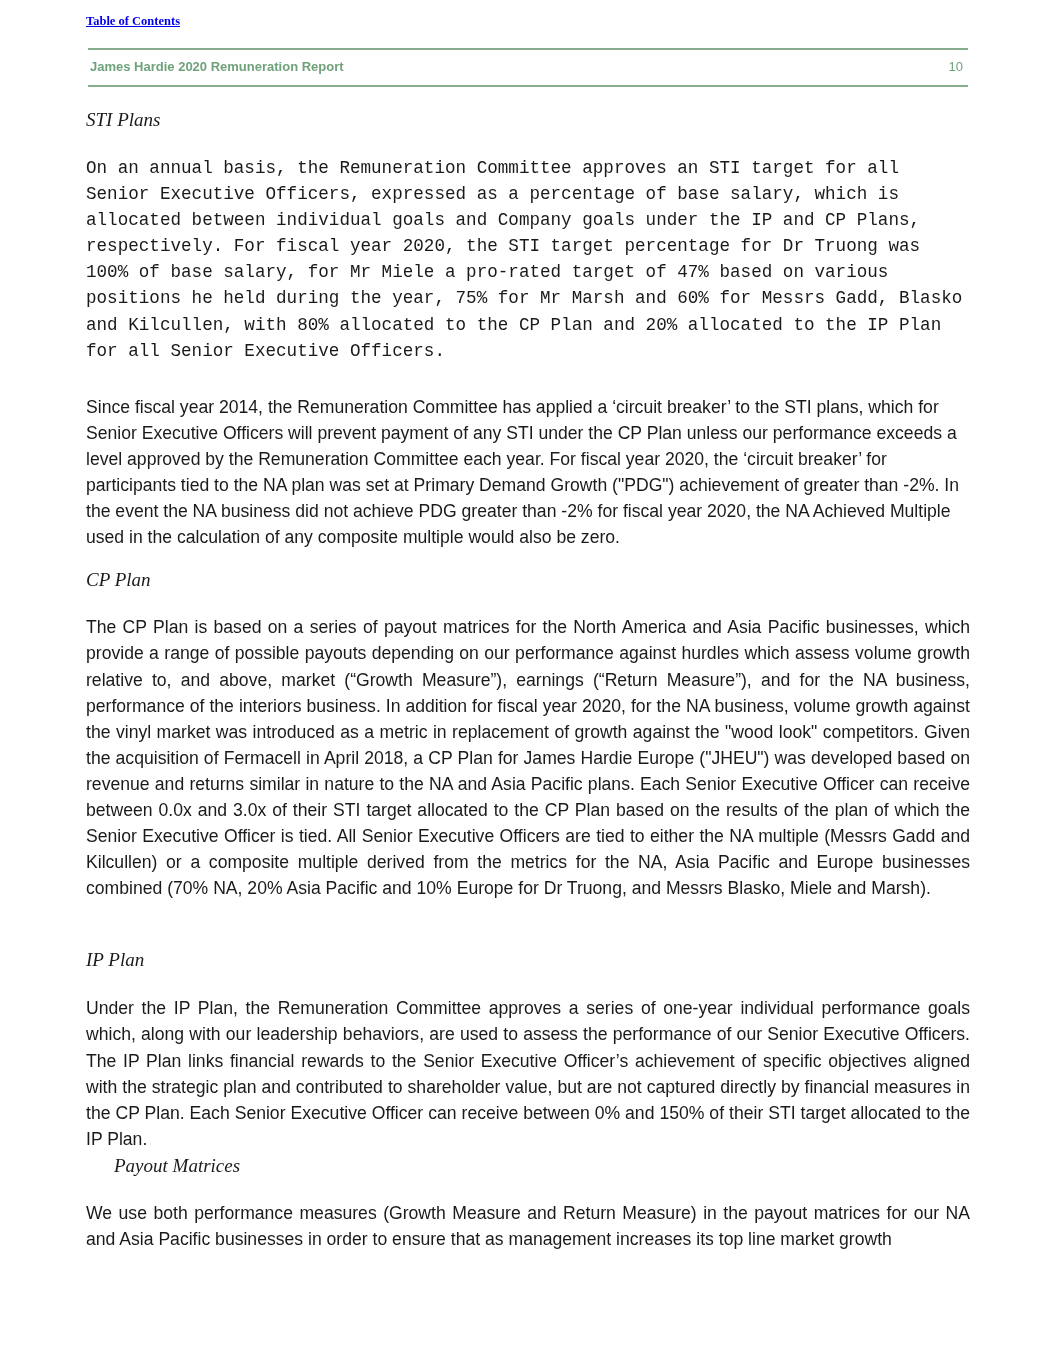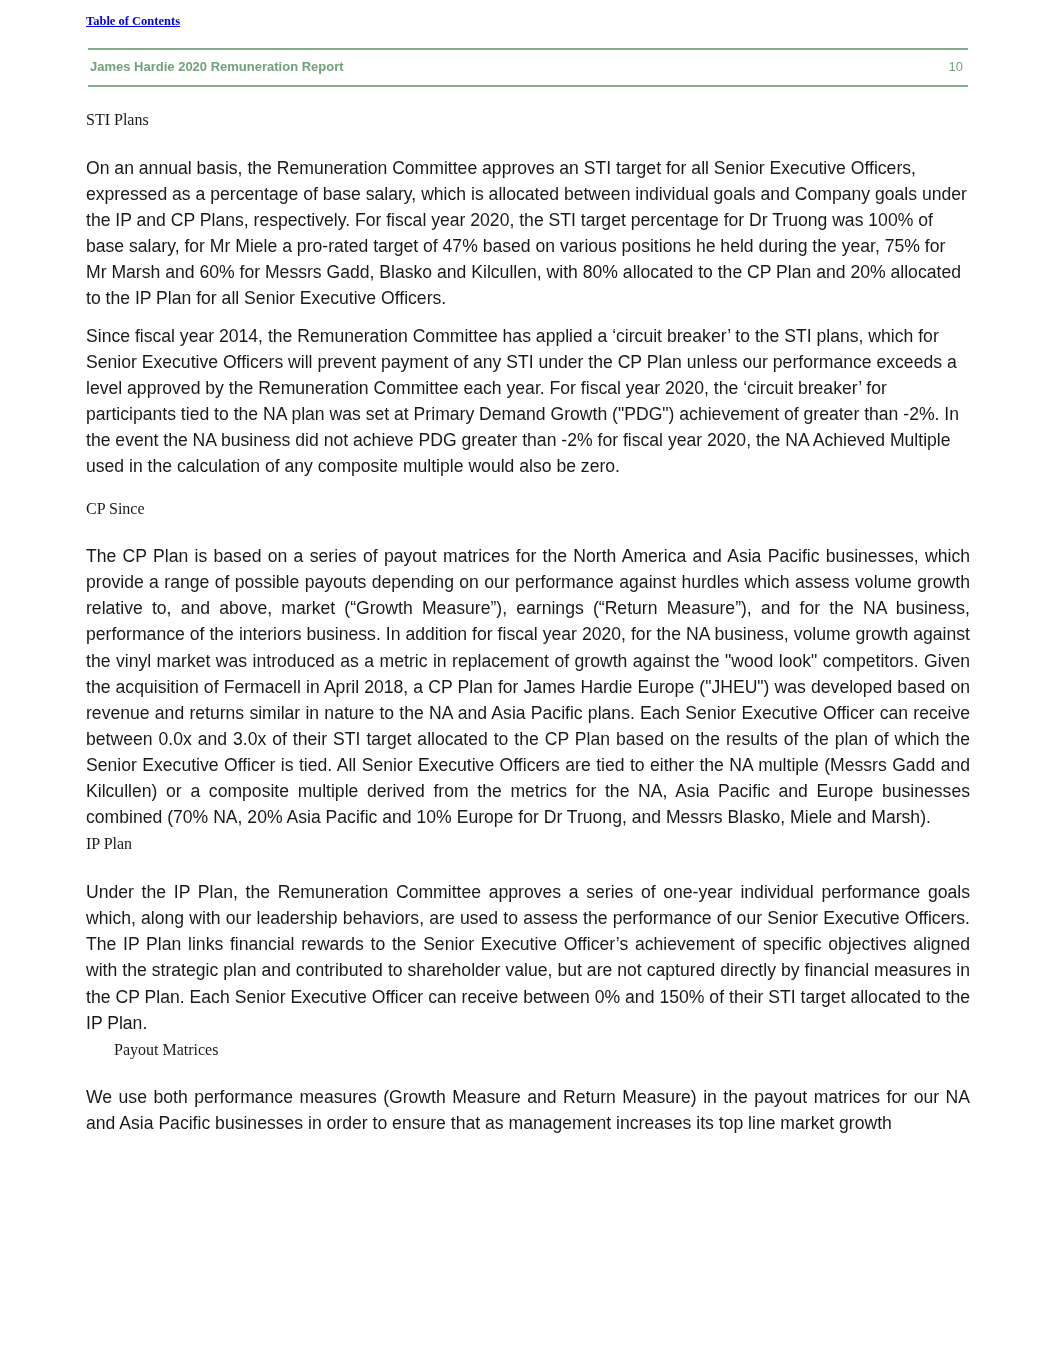--- a/index.html
+++ b/index.html
@@ -52,37 +52,38 @@
     }
     .content {
       position: absolute;
       left: 86px;
       top: 106px;
       width: 884px;
     }
     h2 {
       font-family: "Liberation Serif", serif;
       font-weight: normal;
-      font-size: 16px;
+      font-size: 19px;
       margin: 0;
       line-height: 28px;
       color: #1a1a1a;
+      font-style: italic;
     }
     p {
       margin: 0;
       font-size: 17.6px;
       line-height: 26.1px;
       color: #1a1a1a;
     }
     p.justify { text-align: justify; }
     .h-sti { margin-bottom: 21px; }
-    .p-sti1 { margin-bottom: 11px; }
+    .p-sti1 { margin-bottom: 30px; font-family: Liberation Mono, monospace; }
     .p-sti2 { margin-bottom: 16px; }
     .h-cp { margin-bottom: 20px; }
-    .p-cp { }
+    .p-cp { margin-bottom: 45px; }
     .h-ip { margin-bottom: 21px; }
     .p-ip { }
     .h-payout { margin-bottom: 20px; margin-left: 28px; }
   </style>
 </head>
 <body>
 
 <a class="toc-link">Table of Contents</a>
 
 <div class="header-rule rule-top"></div>
@@ -91,21 +92,21 @@
 <div class="header-rule rule-bottom"></div>
 
 <div class="content">
   <section>
     <h2 class="h-sti">STI Plans</h2>
     <p class="p-sti1">On an annual basis, the Remuneration Committee approves an STI target for all Senior Executive Officers, expressed as a percentage of base salary, which is allocated between individual goals and Company goals under the IP and CP Plans, respectively.  For fiscal year 2020, the STI target percentage for Dr Truong was 100% of base salary, for Mr Miele a pro-rated target of 47% based on various positions he held during the year, 75% for Mr Marsh and 60% for Messrs Gadd, Blasko and Kilcullen, with 80% allocated to the CP Plan and 20% allocated to the IP Plan for all Senior Executive Officers.</p>
     <p class="p-sti2">Since fiscal year 2014, the Remuneration Committee has applied a ‘circuit breaker’ to the STI plans, which for Senior Executive Officers will prevent payment of any STI under the CP Plan unless our performance exceeds a level approved by the Remuneration Committee each year.  For fiscal year 2020, the ‘circuit breaker’ for participants tied to the NA plan was set at Primary Demand Growth ("PDG") achievement of greater than -2%.  In the event the NA business did not achieve PDG greater than -2% for fiscal year 2020, the NA Achieved Multiple used in the calculation of any composite multiple would also be zero.</p>
   </section>
 
   <section>
-    <h2 class="h-cp">CP Since</h2>
+    <h2 class="h-cp">CP Plan</h2>
     <p class="justify p-cp">The CP Plan is based on a series of payout matrices for the North America and Asia Pacific businesses, which provide a range of possible payouts depending on our performance against hurdles which assess volume growth relative to, and above, market (“Growth Measure”), earnings (“Return Measure”), and for the NA business, performance of the interiors business.  In addition for fiscal year 2020, for the NA business, volume growth against the vinyl market was introduced as a metric in replacement of growth against the "wood look" competitors. Given the acquisition of Fermacell in April 2018, a CP Plan for James Hardie Europe ("JHEU") was developed based on revenue and returns similar in nature to the NA and Asia Pacific plans.  Each Senior Executive Officer can receive between 0.0x and 3.0x of their STI target allocated to the CP Plan based on the results of the plan of which the Senior Executive Officer is tied.  All Senior Executive Officers are tied to either the NA multiple (Messrs Gadd and Kilcullen) or a composite multiple derived from the metrics for the NA, Asia Pacific and Europe businesses combined (70% NA, 20% Asia Pacific and 10% Europe for Dr Truong, and Messrs Blasko, Miele and Marsh).</p>
   </section>
 
   <section>
     <h2 class="h-ip">IP Plan</h2>
     <p class="justify p-ip">Under the IP Plan, the Remuneration Committee approves a series of one-year individual performance goals which, along with our leadership behaviors, are used to assess the performance of our Senior Executive Officers.  The IP Plan links financial rewards to the Senior Executive Officer’s achievement of specific objectives aligned with the strategic plan and contributed to shareholder value, but are not captured directly by financial measures in the CP Plan.  Each Senior Executive Officer can receive between 0% and 150% of their STI target allocated to the IP Plan.</p>
   </section>
 
   <section>
     <h2 class="h-payout">Payout Matrices</h2>

